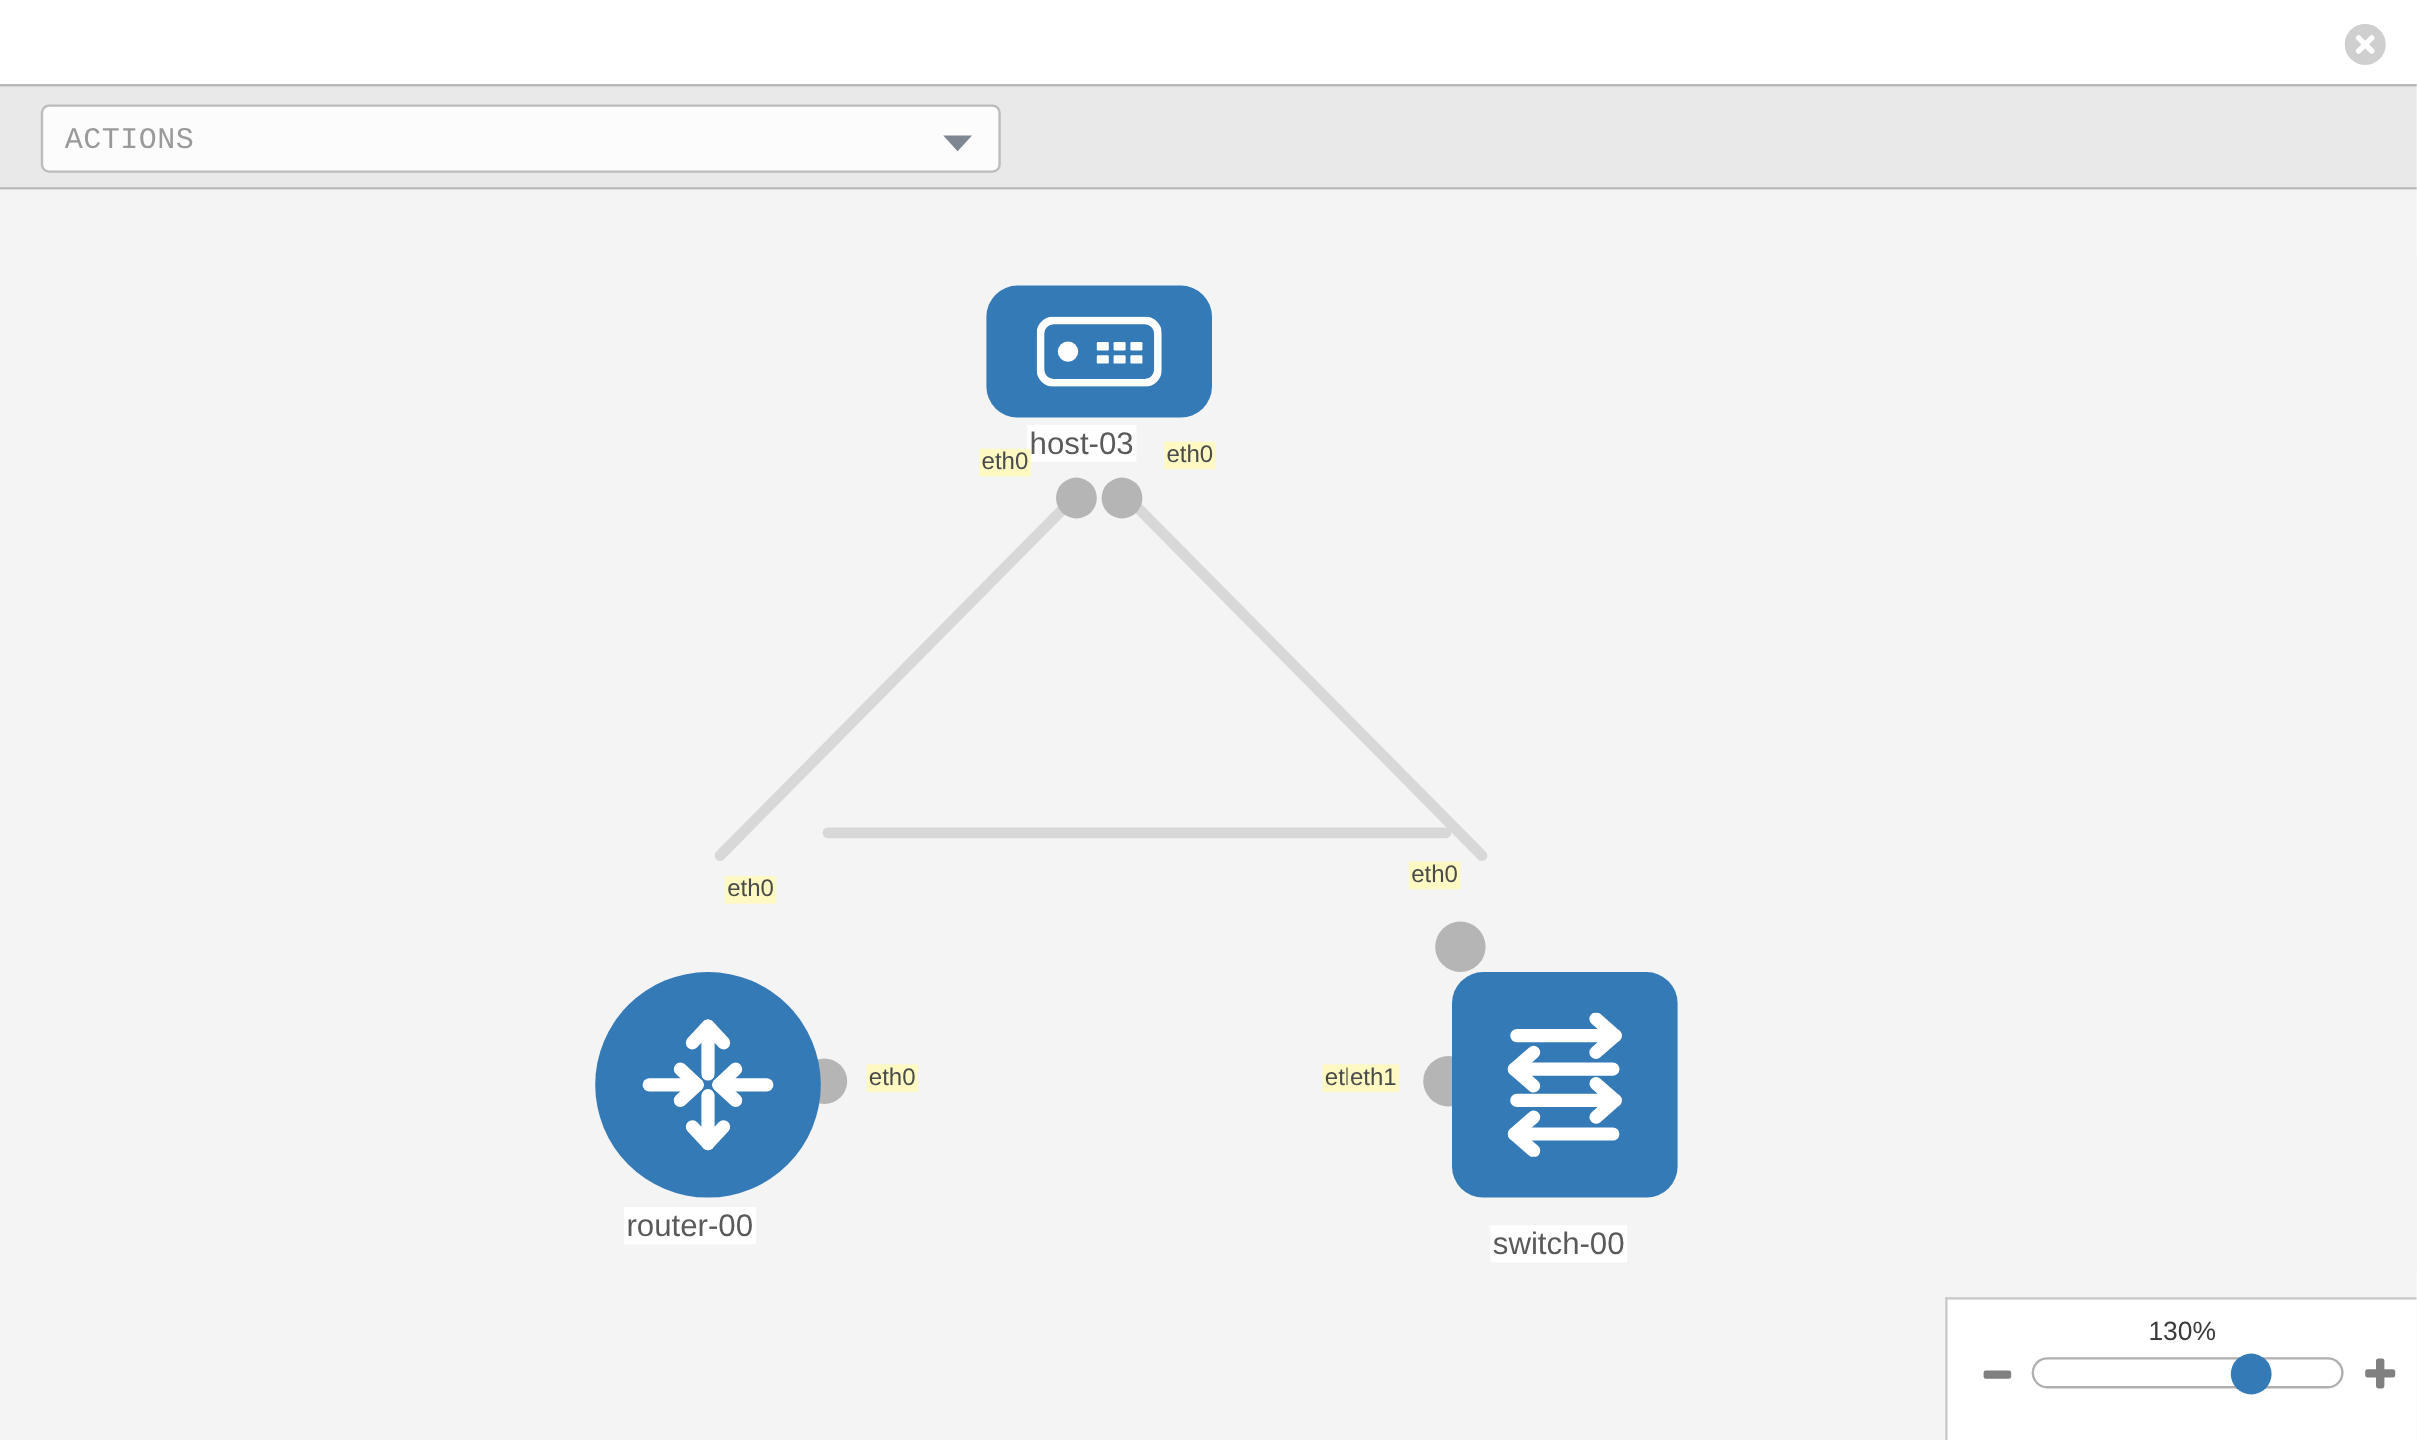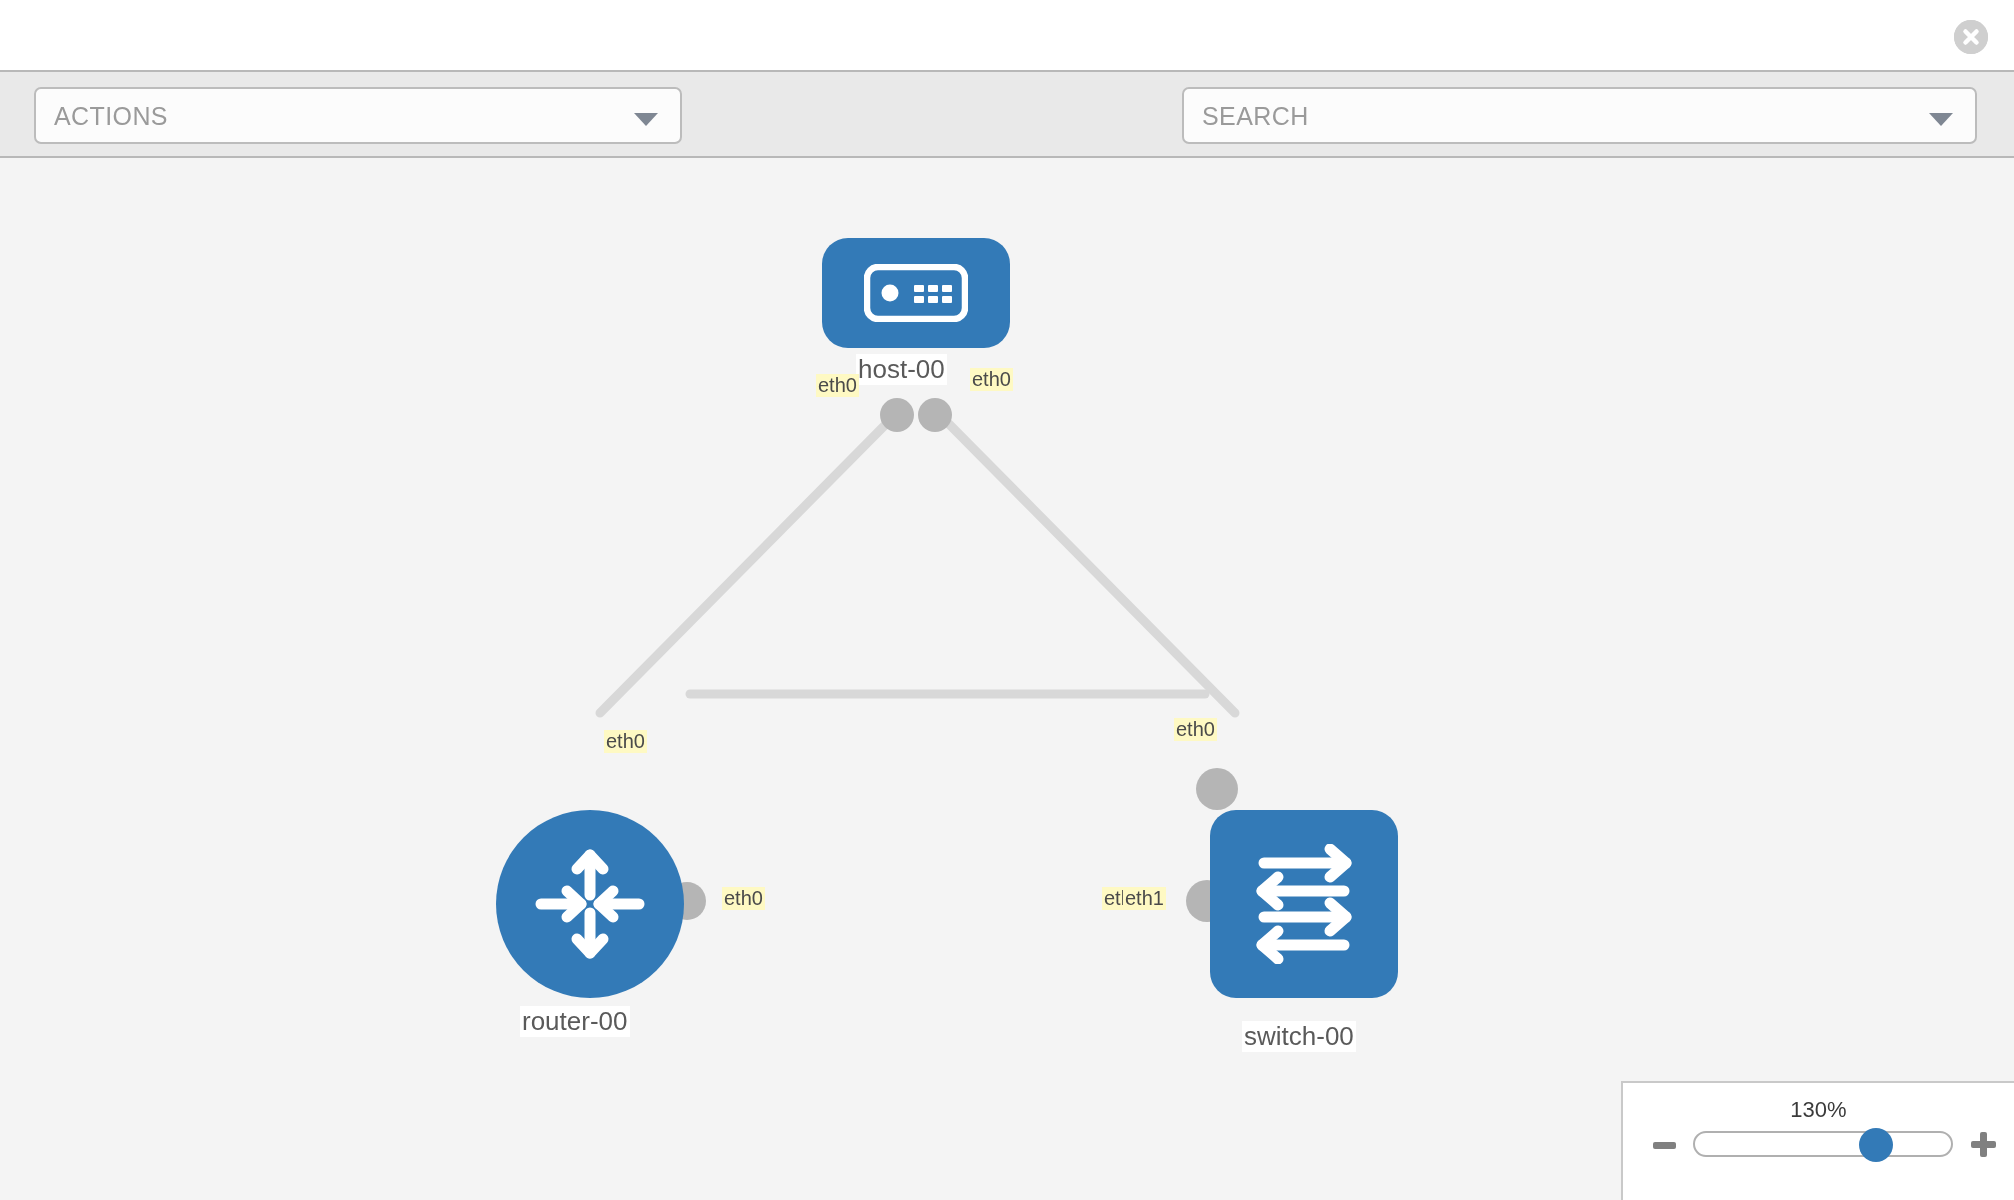--- a/index.html
+++ b/index.html
@@ -42,25 +42,26 @@
   .toolbar {
     position: absolute; left: 0; top: 70px;
     width: 2014px; height: 88px;
     background: #e9e9e9;
     border-top: 2px solid #b8b8b8;
     border-bottom: 2px solid #b8b8b8;
     box-sizing: border-box;
   }
   .actions-select {
     position: absolute; left: 34px; top: 15px;
-    width: 648px; height: 57px;
+    width: 800px; height: 57px;
     background: #fcfcfc;
     border: 2px solid #bcbcbc;
     border-radius: 7px;
     box-sizing: border-box;
+    font-family: Liberation Mono, monospace;
   }
   .actions-label {
     position: absolute; left: 18px; top: 13px;
     font-size: 25px; color: #9a9a9a;
     letter-spacing: 0.4px;
   }
   .caret {
     position: absolute; right: 22px; top: 24px;
     width: 0; height: 0;
     border-left: 12px solid transparent;
@@ -215,24 +216,20 @@
 
     <div class="tool-icon key-icon">
       <svg width="44" height="44" viewBox="0 0 44 44" aria-hidden="true">
         <circle cx="14" cy="16" r="8.5" fill="none" stroke="#7f8793" stroke-width="4.2"></circle>
         <path d="M19.5 21.5 L34 35" stroke="#7f8793" stroke-width="4.6" stroke-linecap="round"></path>
         <path d="M27.5 28.5 L33 24" stroke="#7f8793" stroke-width="4.2" stroke-linecap="round"></path>
         <path d="M33 34.5 L38.5 34.5" stroke="#7f8793" stroke-width="4.2" stroke-linecap="round"></path>
       </svg>
     </div>
 
-    <div class="search-box">
-      <span class="search-label">SEARCH</span>
-      <span class="caret"></span>
-    </div>
   </div>
 
   <div class="canvas">
 
     <svg class="topo-svg" width="2014" height="1042">
       <g stroke="#d8d8d8" stroke-width="9" fill="none" stroke-linecap="round">
         <line x1="890" y1="262" x2="600" y2="555"></line>
         <line x1="945" y1="262" x2="1235" y2="555"></line>
         <line x1="690" y1="536" x2="1205" y2="536"></line>
       </g>
@@ -250,21 +247,21 @@
             <rect x="50" y="21" width="10" height="7" rx="1"></rect>
             <rect x="64" y="21" width="10" height="7" rx="1"></rect>
             <rect x="78" y="21" width="10" height="7" rx="1"></rect>
             <rect x="50" y="32" width="10" height="7" rx="1"></rect>
             <rect x="64" y="32" width="10" height="7" rx="1"></rect>
             <rect x="78" y="32" width="10" height="7" rx="1"></rect>
           </g>
         </svg>
       </div>
 
-      <div class="node-caption" style="left:34px; top:116px;">host-00</div>
+      <div class="node-caption" style="left:34px; top:116px;">host-03</div>
 
       <div class="port-label" style="left:-6px; top:136px;">eth0</div>
 
       <div class="port-label" style="left:148px; top:130px;">eth0</div>
     </div>
 
     <div class="node" style="left:496px; top:652px;">
       <div class="nub" style="left:172px; top:72px; width:38px; height:38px;"></div>
 
       <div class="node-shape shape-round" style="left:0; top:0; width:188px; height:188px;">

